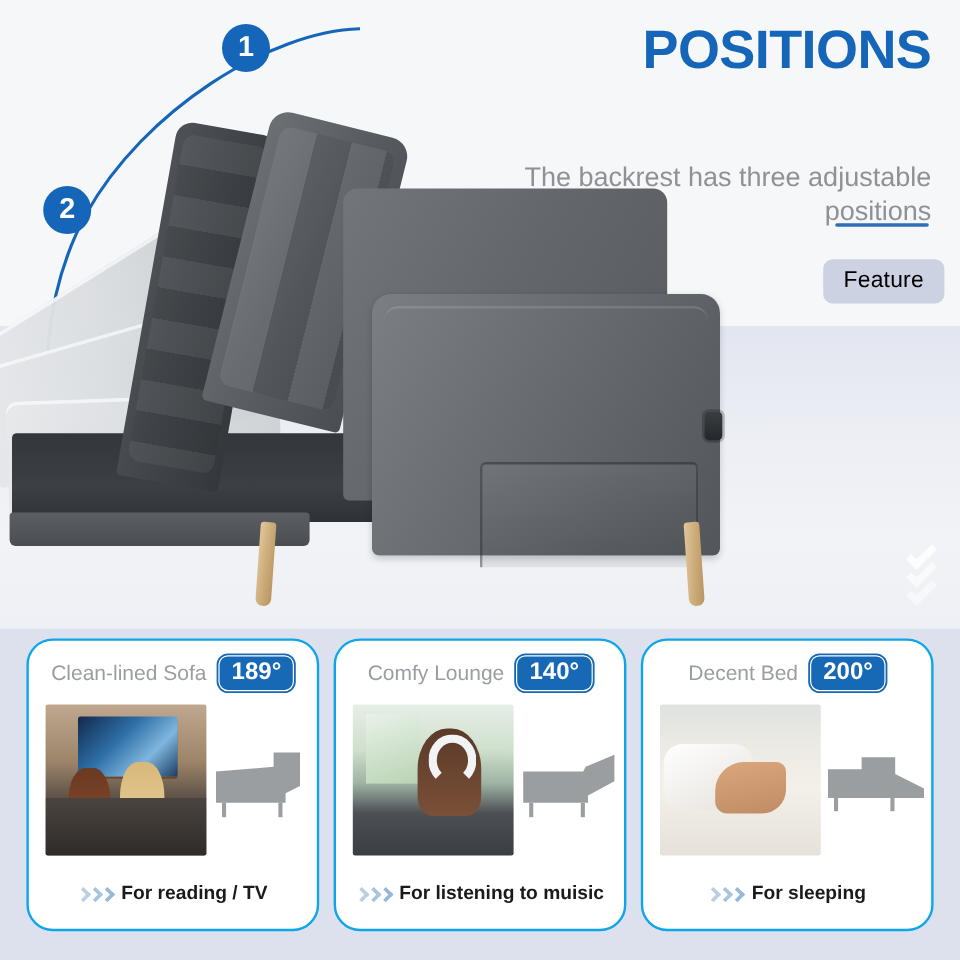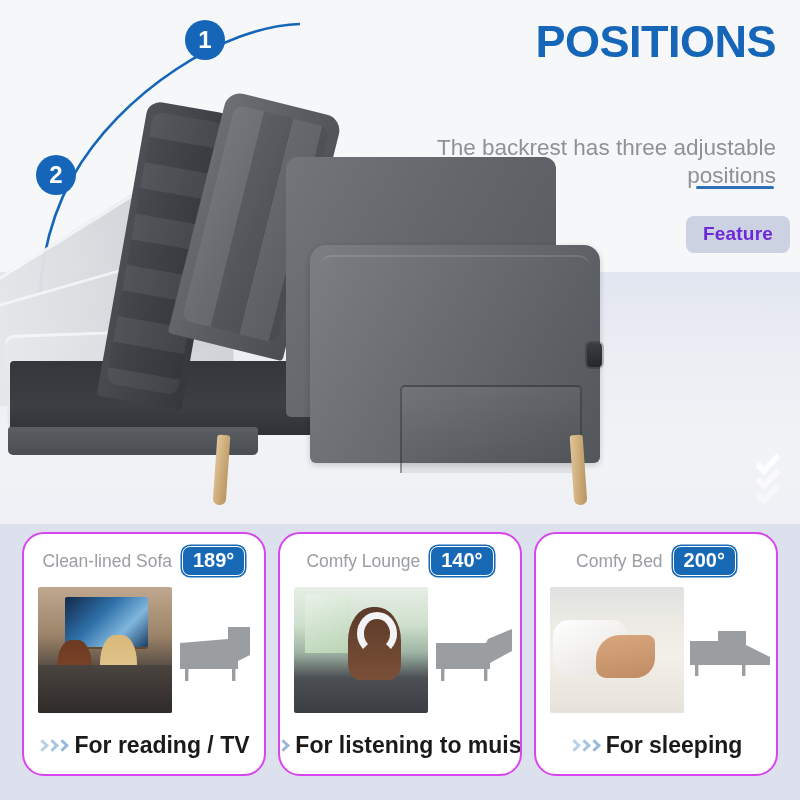--- a/index.html
+++ b/index.html
@@ -35,22 +35,22 @@
   }
   .sub-rule {
     position:absolute; right:26px; top:186px;
     width:78px; height:3px; background:#2f6fb5; border-radius:2px;
   }
 
   
   .feature-badge {
     position:absolute; left:686px; top:216px;
     padding:7px 17px 8px; border-radius:8px;
-    background:#ccd2e2; color:#6d28d9;
-    font-size:19px; letter-spacing:0.2px; font-weight:700;
+    background:#ccd2e2; color:#000000;
+    font-size:19px; letter-spacing:0.2px; font-weight:400;
   }
 
   
   .arc-svg { position:absolute; left:0; top:0; width:300px; height:430px; }
   .num-dot {
     position:absolute; width:40px; height:40px; border-radius:50%;
     background:#1565b8; color:#fff; display:flex;
     align-items:center; justify-content:center;
     font-size:24px; font-weight:700; line-height:1;
   }
@@ -153,21 +153,21 @@
   .scroll-chevrons .c3 { top:30px; opacity:.5; }
 
   
   .cards {
     position:absolute; left:22px; top:532px;
     width:756px; height:244px;
     display:flex; gap:12px;
   }
   .card {
     flex:1; background:#ffffff;
-    border:2px solid #d946ef; border-radius:22px;
+    border:2px solid #0ea5e9; border-radius:22px;
     position:relative; overflow:hidden;
   }
   .card-head {
     position:absolute; left:0; right:0; top:10px; height:34px;
     display:flex; align-items:center; justify-content:center; gap:10px;
     padding:0 14px;
   }
   .card-title {
     color:#9a9da2; font-size:17.5px; font-weight:400; white-space:nowrap;
   }
@@ -237,21 +237,21 @@
   }
   .chev-group { display:flex; align-items:center; gap:1px; }
   .chev-group span {
     display:block; width:9px; height:9px;
     border-top:3px solid #b9cfe4; border-right:3px solid #b9cfe4;
     transform:rotate(45deg);
   }
   .chev-group span:nth-child(2){ border-color:#a8c4de; }
   .chev-group span:nth-child(3){ border-color:#97b9d8; }
   .foot-text {
-    color:#1a1a1a; font-size:23px; font-weight:700; white-space:nowrap;
+    color:#1a1a1a; font-size:16px; font-weight:700; white-space:nowrap;
   }
 </style>
 </head>
 <body>
 
 <div id="stage">
 
   <div class="bg-top"></div>
   <div class="bg-bottom"></div>
   <div class="bg-floor"></div>
@@ -353,21 +353,21 @@
             <span></span>
             <span></span>
             <span></span>
           </span>
         <span class="foot-text">For listening to muisic</span>
       </div>
     </div>
 
     <div class="card">
       <div class="card-head">
-        <span class="card-title">Comfy Bed</span>
+        <span class="card-title">Decent Bed</span>
         <span class="deg-badge">200°</span>
       </div>
       <div class="card-body">
         <div class="photo ph3"></div>
         <div class="sofa-icon">
           <svg width="94" height="62" viewBox="0 0 94 62" aria-hidden="true">
             <path fill="#9b9ea1" d="M6 22 L6 46 L86 46 L86 38 L62 26 L62 12 L34 12 L34 22 Z"></path>
             <rect x="11" y="46" width="3.4" height="11" fill="#9b9ea1"></rect>
             <rect x="58" y="46" width="3.4" height="11" fill="#9b9ea1"></rect>
           </svg>

